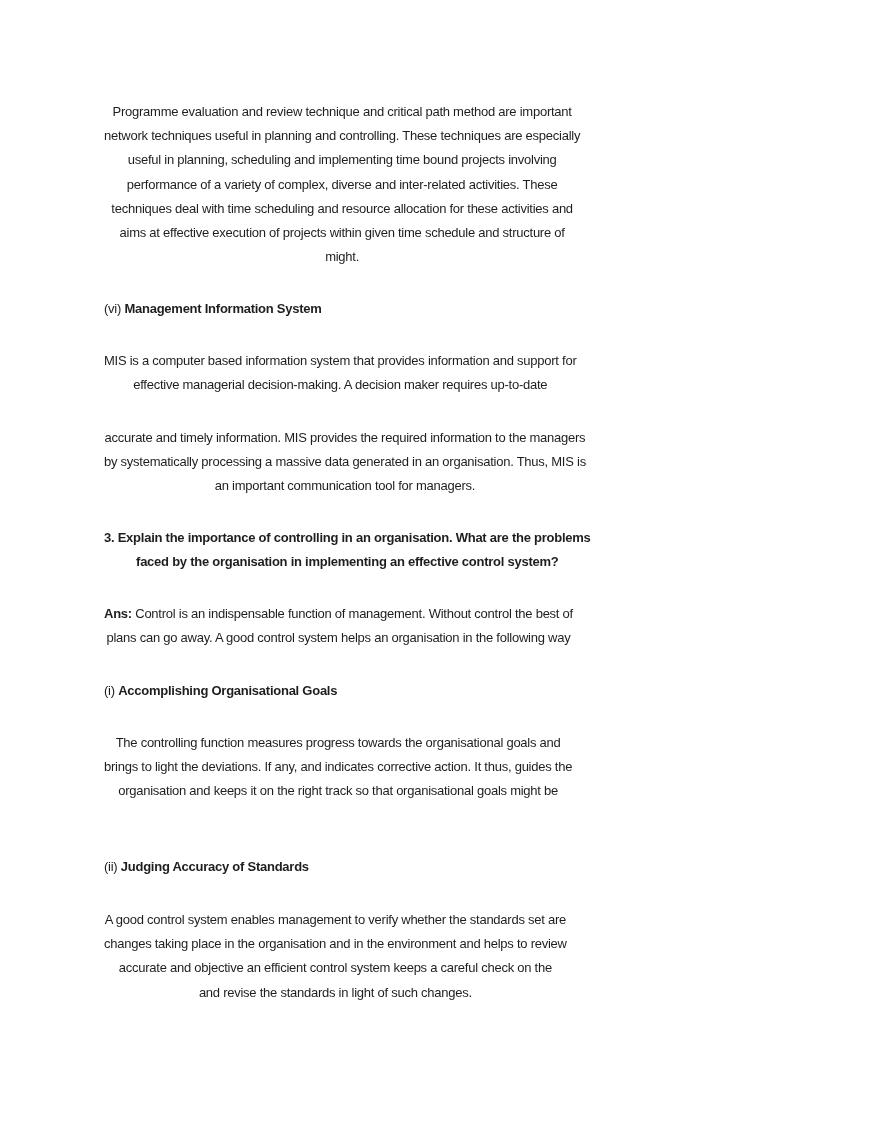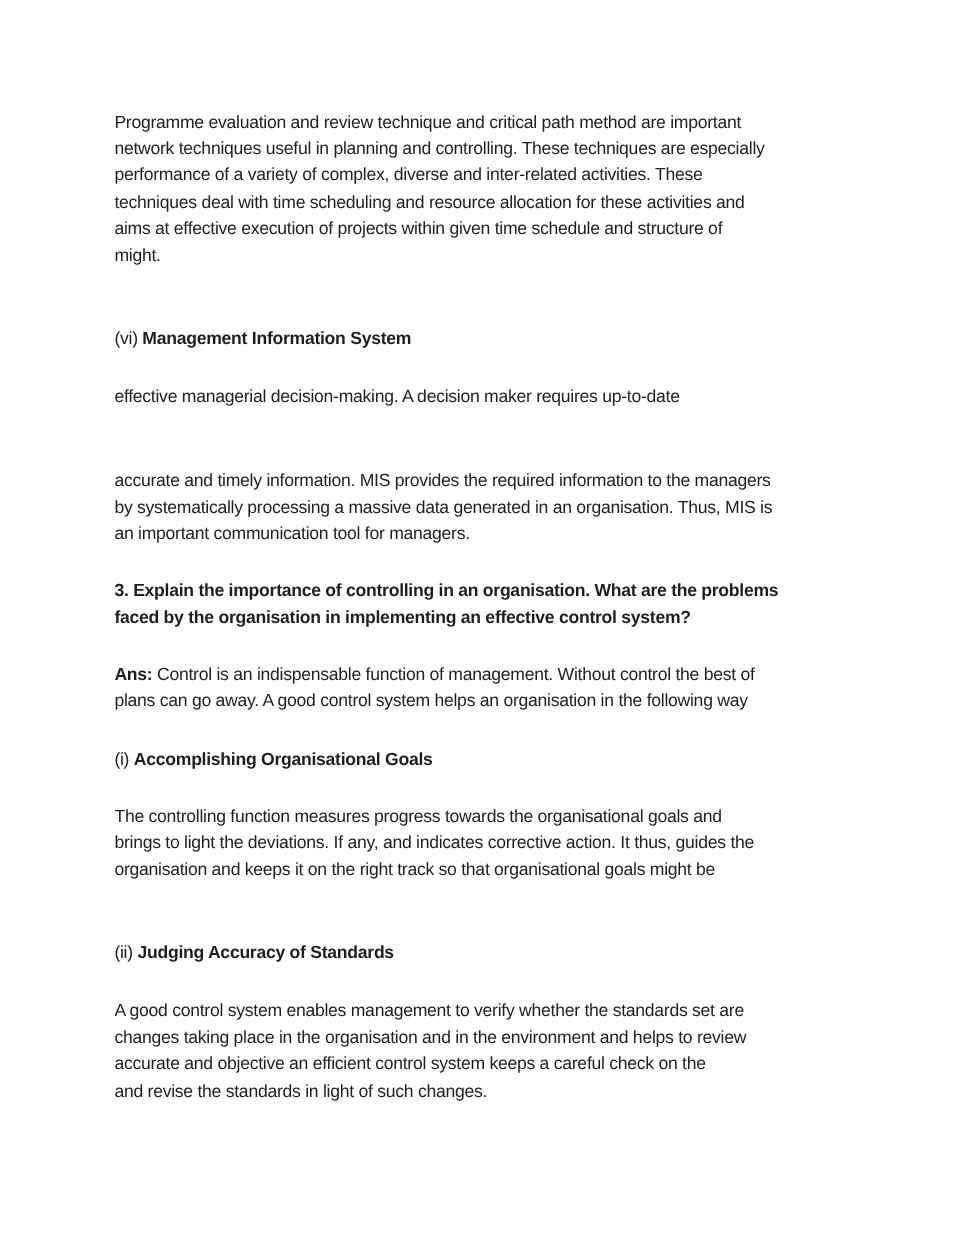--- a/index.html
+++ b/index.html
@@ -2,45 +2,48 @@
 <html><head>
   <meta charset="utf-8">
   <style>
     html, body { margin: 0; padding: 0; background: #ffffff; }
     body {
       width: 880px; height: 1139px; position: relative; overflow: hidden;
       font-family: "Liberation Sans", sans-serif; color: #1e1e1e;
     }
     .page { position: absolute; left: 104px; top: 100px; width: 690px; }
     .line {
-      font-size: 16px; line-height: 24.2px; white-space: nowrap;
+      font-size: 13px; line-height: 24.2px; white-space: nowrap;
       letter-spacing: -0.25px;
+      text-align: center;
     }
     .b { font-weight: bold; }
     .blk { position: absolute; left: 0; }
   </style>
 </head>
 <body>
 
 <div class="page">
 
   <div class="blk" style="top:0px;">
     <div class="line">Programme evaluation and review technique and critical path method are important</div>
     <div class="line">network techniques useful in planning and controlling. These techniques are especially</div>
+    <div class="line">useful in planning, scheduling and implementing time bound projects involving</div>
     <div class="line">performance of a variety of complex, diverse and inter-related activities. These</div>
     <div class="line">techniques deal with time scheduling and resource allocation for these activities and</div>
     <div class="line">aims at effective execution of projects within given time schedule and structure of</div>
     <div class="line">might.</div>
   </div>
 
   <div class="blk line" style="top:197px;">
     <span>(vi) </span><span class="b">Management Information System</span>
   </div>
 
   <div class="blk" style="top:249px;">
+    <div class="line">MIS is a computer based information system that provides information and support for</div>
     <div class="line">effective managerial decision-making. A decision maker requires up-to-date</div>
   </div>
 
   <div class="blk" style="top:326px;">
     <div class="line">accurate and timely information. MIS provides the required information to the managers</div>
     <div class="line">by systematically processing a massive data generated in an organisation. Thus, MIS is</div>
     <div class="line">an important communication tool for managers.</div>
   </div>
 
   <div class="blk b" style="top:426px;">

